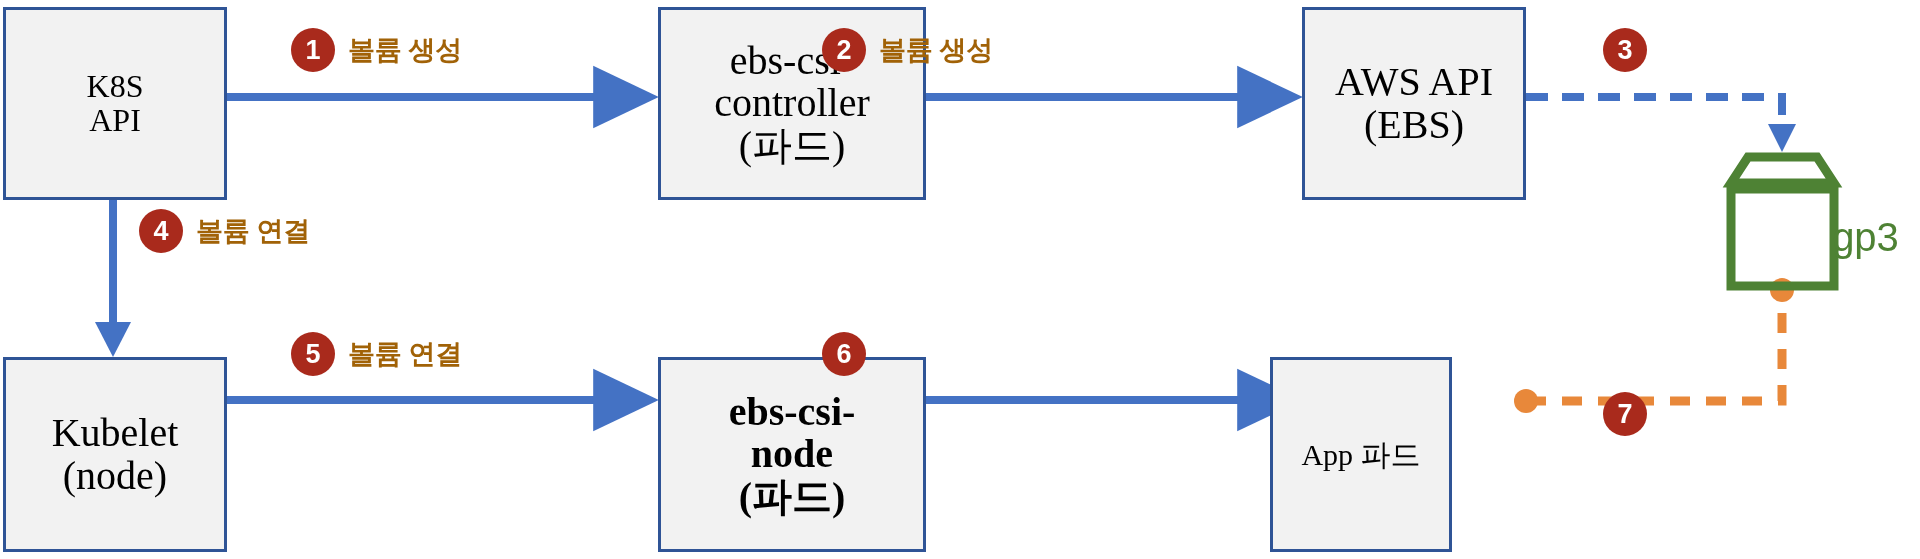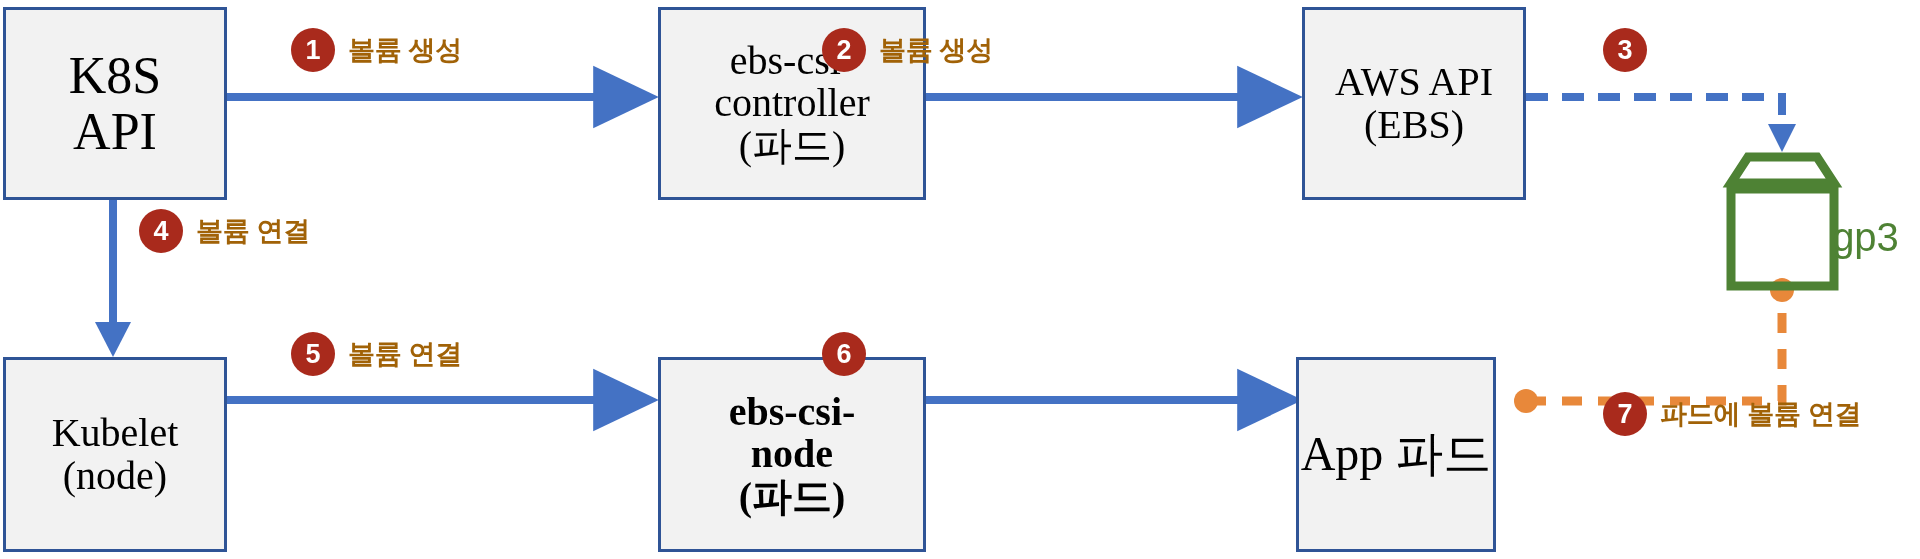--- a/index.html
+++ b/index.html
@@ -82,21 +82,21 @@
       <circle cx="1526" cy="401" r="12" fill="#E8883A"></circle>
       <circle cx="1782" cy="290" r="12" fill="#E8883A"></circle>
     </g>
 
     <g>
       <path d="M1731,183 L1748,157 L1817,157 L1834,183 Z" fill="none" stroke="#4E8234" stroke-width="9" stroke-linejoin="miter"></path>
       <rect x="1731" y="189" width="103" height="97" fill="none" stroke="#4E8234" stroke-width="9"></rect>
     </g>
   </svg>
 
-  <div class="node-box" style="left:3px;top:7px;width:224px;height:193px;font-size:52px;">
+  <div class="node-box" style="left:3px;top:7px;width:224px;height:193px;font-size:32px;">
     <span class="lbl">K8S
 API</span>
   </div>
 
   <div class="node-box" style="left:658px;top:7px;width:268px;height:193px;font-size:40px;">
     <span class="lbl">ebs-csi-
 controller
 (파드)</span>
   </div>
 
@@ -109,21 +109,21 @@
     <span class="lbl">AWS API
 (EBS)</span>
   </div>
 
   <div class="node-box" style="left:658px;top:357px;width:268px;height:195px;font-size:40px;font-weight:bold;">
     <span class="lbl">ebs-csi-
 node
 (파드)</span>
   </div>
 
-  <div class="node-box" style="left:1296px;top:357px;width:200px;height:195px;font-size:48px;">
+  <div class="node-box" style="left:1270px;top:357px;width:182px;height:195px;font-size:30px;">
     <span class="lbl">App 파드</span>
   </div>
 
   <div class="gp3-label" style="left:1814px;top:215px;width:103px;">gp3</div>
 
   <div class="step" style="left:291px;top:28px;">
     <div class="badge">1</div>
     <div class="step-label">볼륨 생성</div>
   </div>
 
@@ -145,16 +145,15 @@
     <div class="badge">5</div>
     <div class="step-label">볼륨 연결</div>
   </div>
 
   <div class="step" style="left:822px;top:332px;">
     <div class="badge">6</div>
   </div>
 
   <div class="step" style="left:1603px;top:392px;">
     <div class="badge">7</div>
-    <div class="step-label">파드에 볼륨 연결</div>
   </div>
 
 </div>
 
 </body></html>

